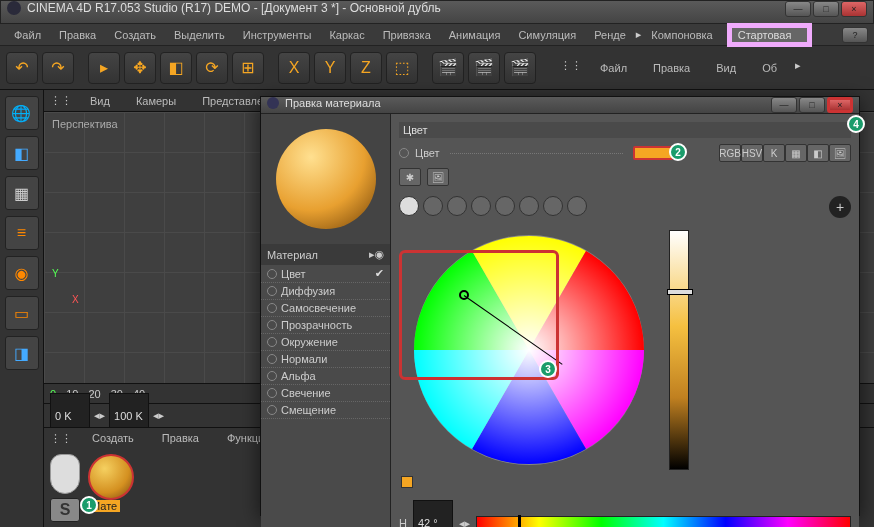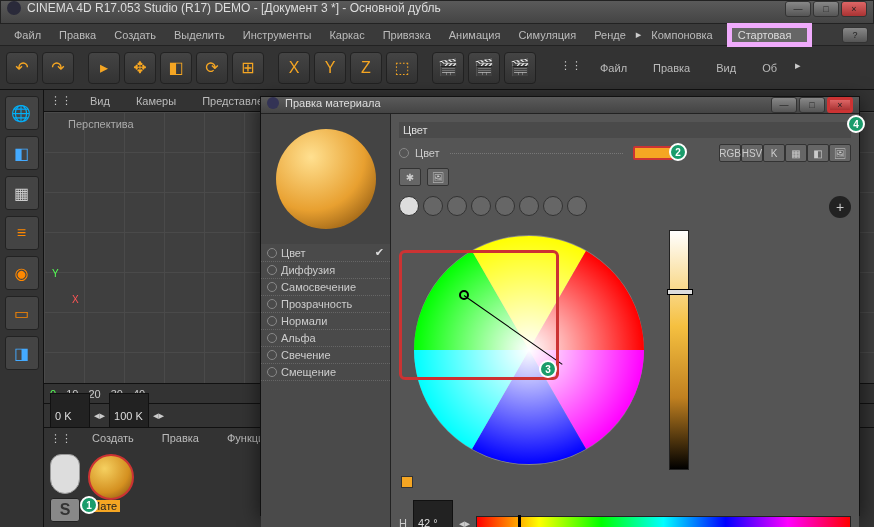--- a/index.html
+++ b/index.html
@@ -16,21 +16,21 @@
 .toolbar{background:#333;height:44px;display:flex;align-items:center;padding:0 6px;gap:4px;border-bottom:1px solid #111}
 .tbtn{width:32px;height:32px;background:linear-gradient(#444,#333);border:1px solid #222;border-radius:4px;display:flex;align-items:center;justify-content:center;font-size:16px}
 .tbtn.orange{color:#f5a623}
 .sep{width:6px}
 .main{display:flex;height:calc(100% - 90px)}
 .leftcol{width:44px;background:#333;border-right:1px solid #111;display:flex;flex-direction:column;align-items:center;padding-top:6px;gap:6px}
 .lbtn{width:34px;height:34px;background:#444;border:1px solid #222;border-radius:3px;display:flex;align-items:center;justify-content:center;font-size:16px}
 .viewport{flex:1;background:#3a3a3a;position:relative;display:flex;flex-direction:column}
 .vp-tabs{height:22px;background:#333;display:flex;align-items:center;padding:0 6px;gap:10px;border-bottom:1px solid #111}
 .vp-area{flex:1;background:#3f3f3f;position:relative;background-image:linear-gradient(#4a4a4a 1px,transparent 1px),linear-gradient(90deg,#4a4a4a 1px,transparent 1px);background-size:40px 40px}
-.vp-label{position:absolute;top:6px;left:24px;color:#aaa}
+.vp-label{position:absolute;top:6px;left:8px;color:#aaa}
 .axis{position:absolute;left:10px;bottom:80px}
 .axis .y{position:absolute;color:#5f5;font-size:10px;left:-2px;bottom:24px}
 .axis .x{position:absolute;color:#f55;font-size:10px;left:18px;bottom:-2px}
 .timeline{height:20px;background:#333;border-top:1px solid #111;display:flex;align-items:center;padding:0 6px;font-size:9px;gap:10px;color:#888}
 .timectrl{height:24px;background:#333;border-top:1px solid #111;display:flex;align-items:center;padding:0 6px;gap:4px}
 .numfield{background:#222;border:1px solid #111;padding:16px 4px;color:#ddd;width:40px}
 .matpanel{height:100px;background:#333;border-top:1px solid #111}
 .mat-tabs{height:20px;display:flex;align-items:center;padding:0 6px;gap:12px;color:#aaa}
 .mat-area{display:flex;padding:6px;gap:8px}
 .mouseicon{width:30px;height:40px;background:#ddd;border-radius:12px 12px 16px 16px;border:1px solid #999;position:relative}
@@ -200,37 +200,45 @@
       <div class="winbtn">□</div>
       <div class="winbtn close" style="border:3px solid #c33">×</div>
     </div>
     <div class="marker" style="right:-6px;top:18px">4</div>
   </div>
   <div class="dlg-body">
     <div class="dlg-left">
       <div class="preview">
           <div class="ball"></div>
         </div>
+      <div style="padding:4px 6px;background:#3a3a3a;display:flex;align-items:center">
+        <span>Материал</span>
+        <span style="margin-left:auto">▸◉</span>
+      </div>
       <div class="chanlist">
         <div class="chan active">
             <span class="r"></span>
             <span>Цвет</span>
             <span class="chk">✔</span>
           </div>
         <div class="chan">
             <span class="r"></span>
             <span>Диффузия</span>
           </div>
         <div class="chan">
             <span class="r"></span>
             <span>Самосвечение</span>
           </div>
         <div class="chan">
             <span class="r"></span>
             <span>Прозрачность</span>
+          </div>
+        <div class="chan">
+            <span class="r"></span>
+            <span>Окружение</span>
           </div>
         <div class="chan">
             <span class="r"></span>
             <span>Нормали</span>
           </div>
         <div class="chan">
             <span class="r"></span>
             <span>Альфа</span>
           </div>
         <div class="chan">

